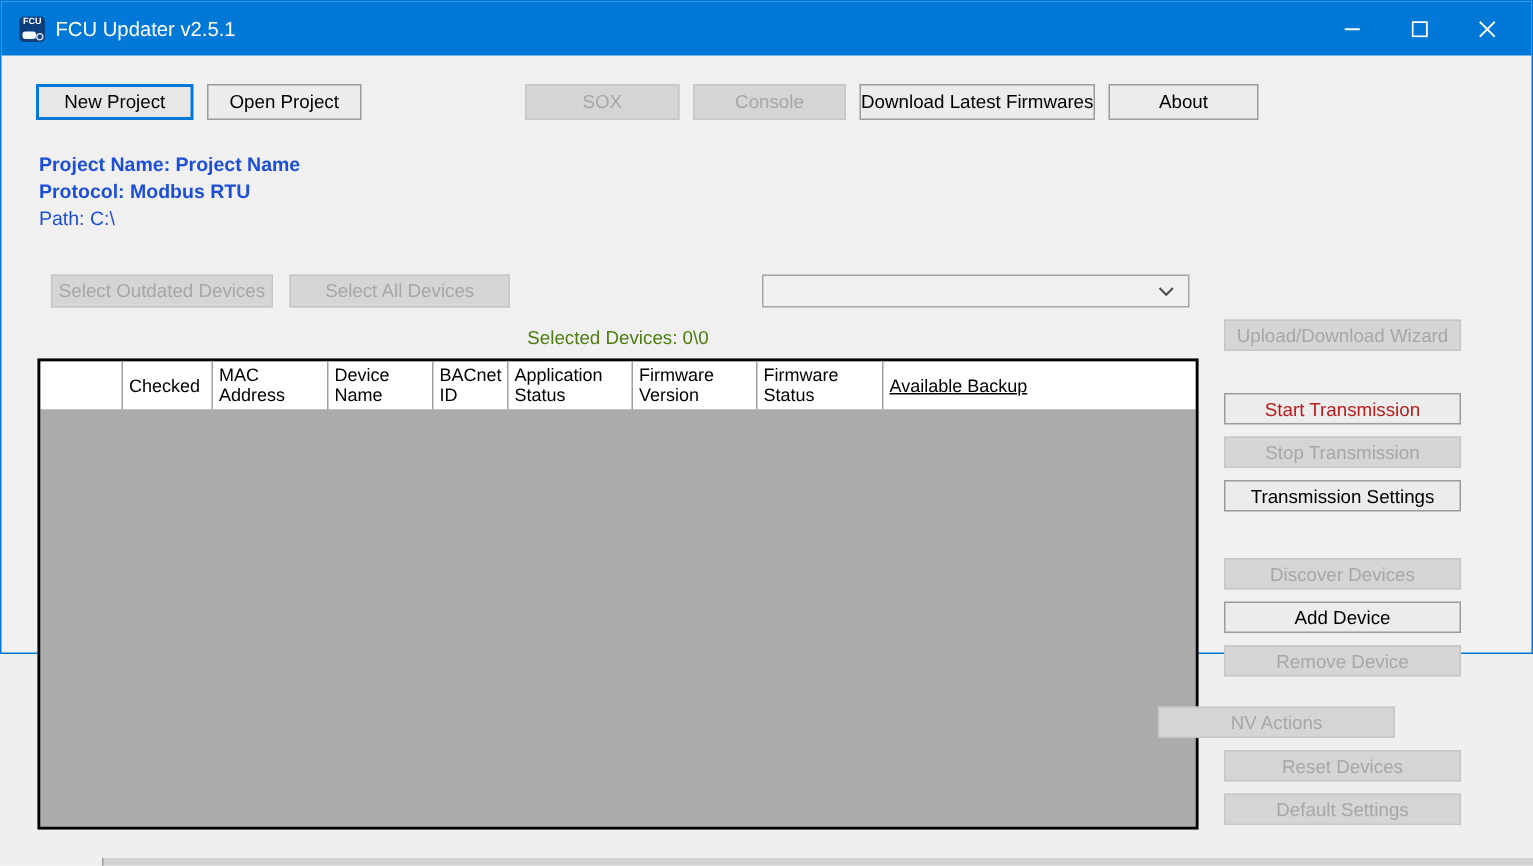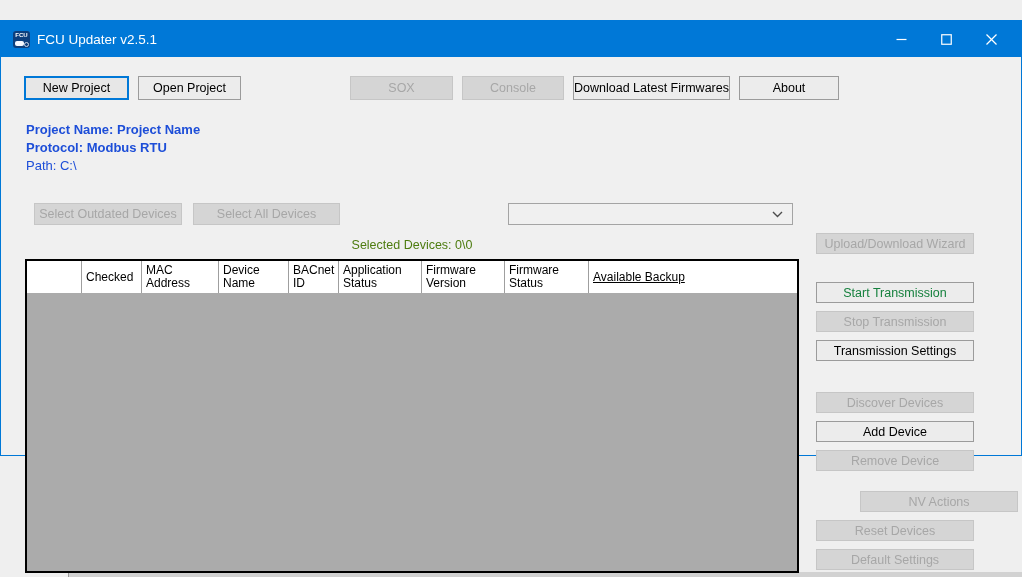--- a/index.html
+++ b/index.html
@@ -6,21 +6,21 @@
   html,body { width:1022px; height:577px; }
   body {
     font-family:"Liberation Sans", sans-serif;
     background:#efefef;
     position:relative;
     overflow:hidden;
   }
   .behind-strip { position:absolute; left:68px; top:572px; right:0; bottom:0; background:#d2d2d2; border-left:1px solid #9a9a9a; }
   .window {
     position:absolute; left:0; top:0; width:1022px; height:436px;
-    background:#f0f0f0; border:1px solid #0078d7;margin-top:20px;
+    background:#f0f0f0; border:1px solid #0078d7;
   }
   .titlebar {
     position:absolute; left:0; top:0; right:0; height:36px;
     background:#0078d7; display:flex; align-items:center;
   }
   .app-icon { width:17px; height:17px; margin-left:12px; background:#0d3f7d; border-radius:3px; position:relative; flex:0 0 auto; }
   .app-icon .fcu { position:absolute; top:1px; left:0; right:0; text-align:center; font-size:6px; font-weight:bold; color:#ffffff; letter-spacing:0; }
   .app-icon .base { position:absolute; bottom:2px; left:2px; width:9px; height:5px; background:#f5f8ff; border-radius:2px; }
   .app-icon .gear { position:absolute; bottom:1px; right:1px; width:5px; height:5px; border:1px solid #cfd8e8; border-radius:50%; background:#0d3f7d; }
   .titlebar .title { color:#ffffff; font-size:13.5px; margin-left:7px; white-space:nowrap; }
@@ -30,21 +30,21 @@
   button { font-family:inherit; }
   .btn {
     position:absolute;
     display:flex; align-items:center; justify-content:center;
     font-size:12.5px; color:#000000;
     background:#ececec; border:1px solid #9b9b9b;
     white-space:nowrap; padding:0; cursor:default;
   }
   .btn.disabled { background:#d5d5d5; border:1px solid #c6c6c6; color:#a7a7a7; }
   .btn.focused { border:2px solid #0078d7; background:#e7e7e7; }
-  .btn.danger { color:#15803d; }
+  .btn.danger { color:#b91c1c; }
 
   .info-line { position:absolute; left:25px; font-size:13px; color:#1d4ed8; }
   .info-line.bold { font-weight:bold; }
 
   .combo {
     position:absolute; left:507px; top:182px; width:285px; height:22px;
     background:#f0f0f0; border:1px solid #a4a4a4;
     display:flex; align-items:center; justify-content:flex-end; padding-right:9px;
   }
 
@@ -134,17 +134,17 @@
     <div class="tbody"></div>
   </div>
 
   <button class="btn disabled" style="left:815px;top:212px;width:158px;height:21px">Upload/Download Wizard</button>
   <button class="btn danger" style="left:815px;top:261px;width:158px;height:21px">Start Transmission</button>
   <button class="btn disabled" style="left:815px;top:290px;width:158px;height:21px">Stop Transmission</button>
   <button class="btn" style="left:815px;top:319px;width:158px;height:21px">Transmission Settings</button>
   <button class="btn disabled" style="left:815px;top:371px;width:158px;height:21px">Discover Devices</button>
   <button class="btn" style="left:815px;top:400px;width:158px;height:21px">Add Device</button>
   <button class="btn disabled" style="left:815px;top:429px;width:158px;height:21px">Remove Device</button>
-  <button class="btn disabled" style="left:859px;top:470px;width:158px;height:21px">NV Actions</button>
+  <button class="btn disabled" style="left:771px;top:470px;width:158px;height:21px">NV Actions</button>
   <button class="btn disabled" style="left:815px;top:499px;width:158px;height:21px">Reset Devices</button>
   <button class="btn disabled" style="left:815px;top:528px;width:158px;height:21px">Default Settings</button>
 
 </div>
 
 </body></html>

